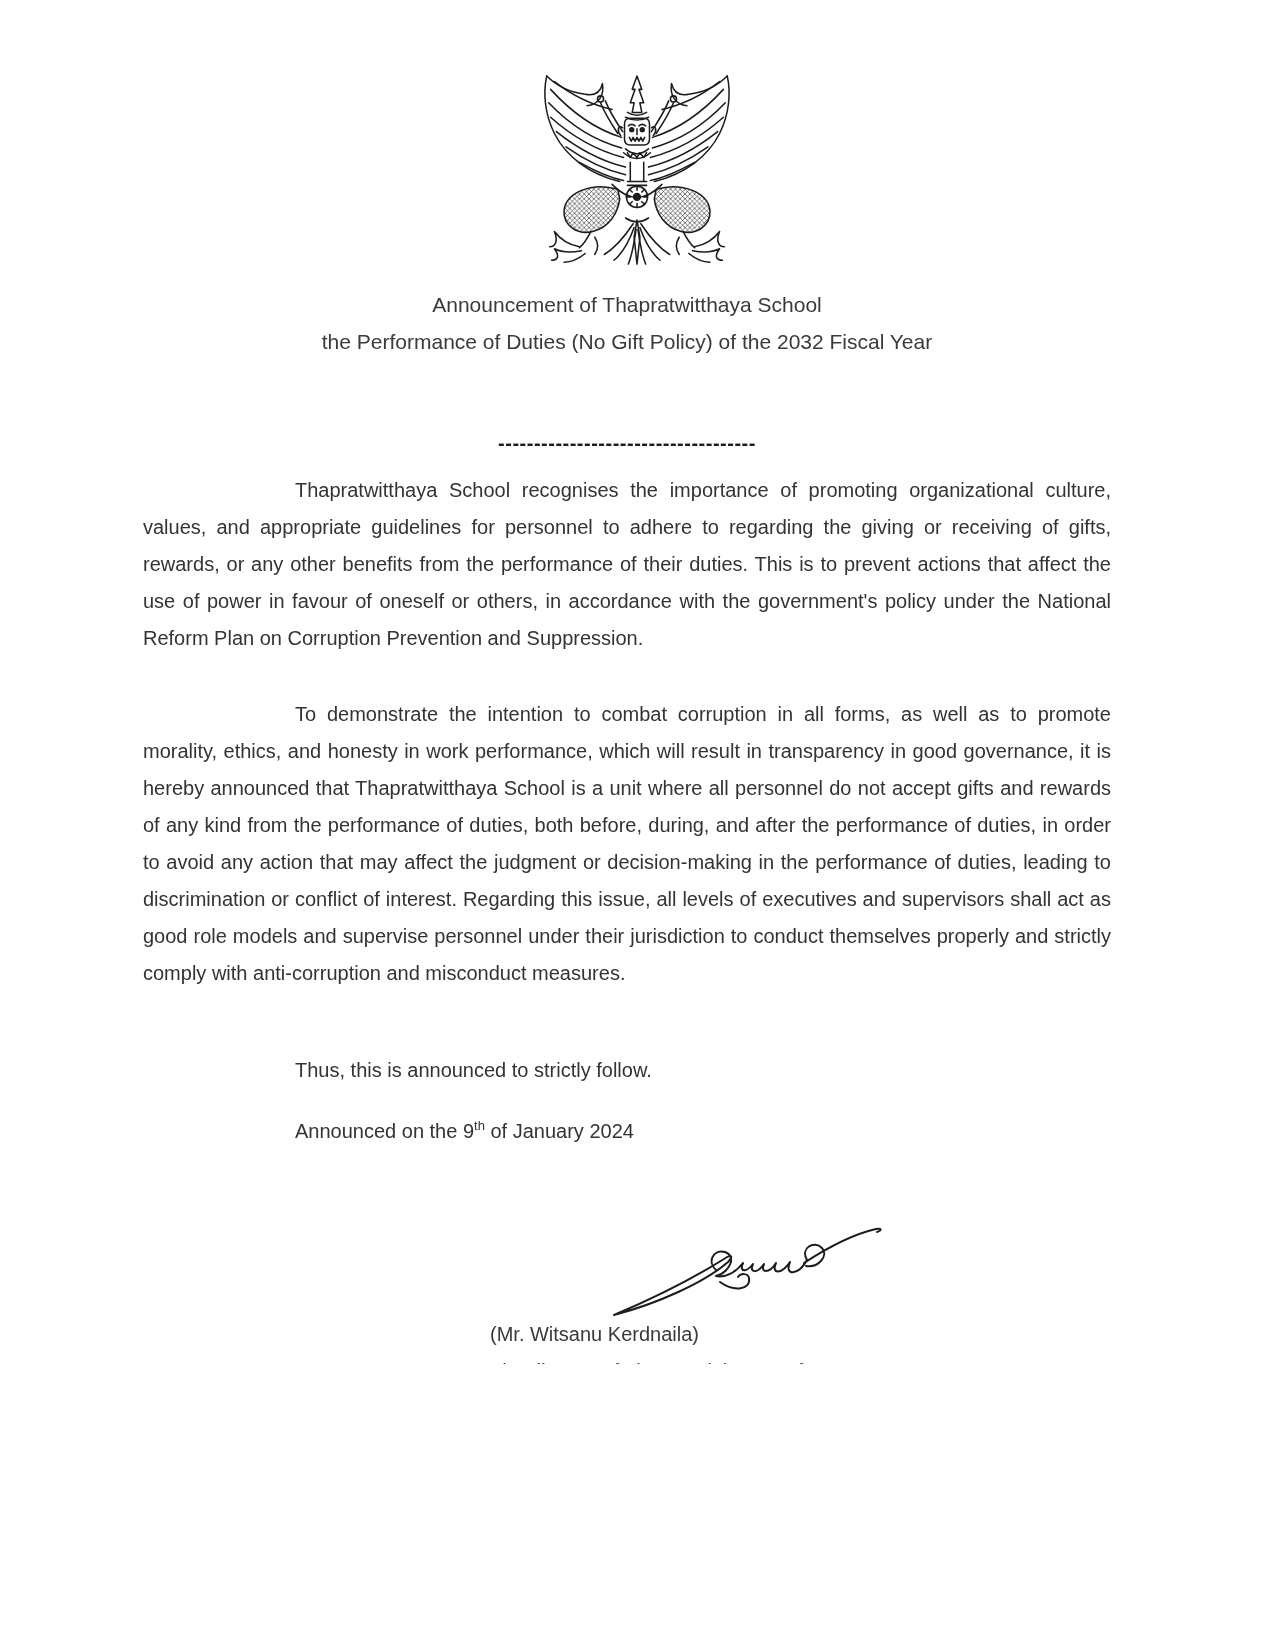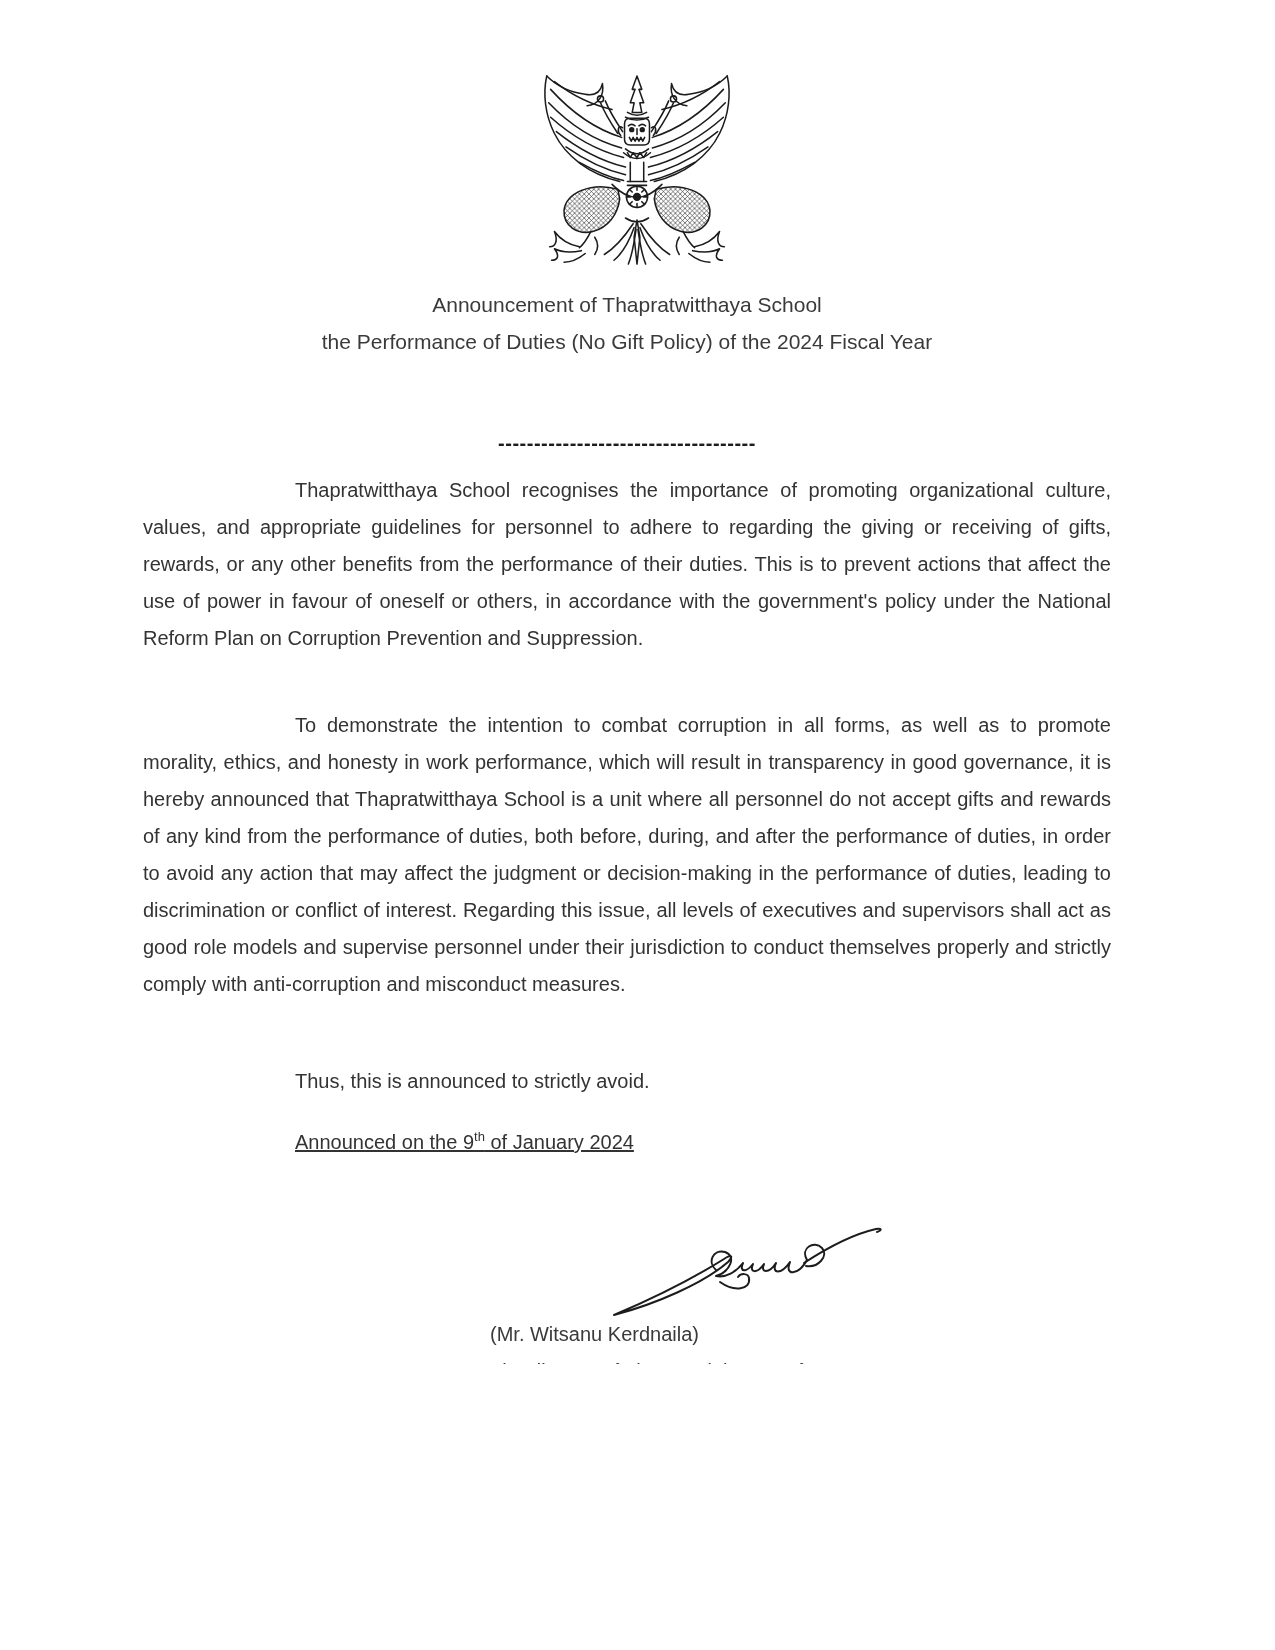--- a/index.html
+++ b/index.html
@@ -19,23 +19,23 @@
   }
   .separator{
     position:absolute;left:143px;top:432px;width:968px;
     text-align:center;font-size:20px;font-weight:700;letter-spacing:0.5px;color:#1c1c1c;
   }
   .body-block{
     position:absolute;left:143px;top:472px;width:968px;
     font-size:20px;line-height:37px;color:#333333;
   }
   .para{margin:0;text-align:justify;text-indent:152px;}
-  .para.second{margin-top:50px;}
+  .para.second{margin-top:39px;}
   .closing{margin:60px 0 0 0;text-indent:152px;}
-  .announce{margin:24px 0 0 0;text-indent:152px;text-decoration:underline;}
+  .announce{margin:24px 0 0 0;text-indent:152px;}
   .announce sup{font-size:13px;line-height:0;vertical-align:super;}
   .signature{position:absolute;left:604px;top:1216px;width:286px;height:104px;}
   .signature svg{width:100%;height:100%;}
   .sig-block{
     position:absolute;left:490px;top:1316px;width:560px;
     text-align:left;font-size:20px;line-height:37px;color:#3a3a3a;
   }
 </style>
 </head>
 <body>
@@ -112,29 +112,29 @@
       <path d="M97,160 C92,174 86,186 76,194"></path>
       <path d="M99,162 C97,176 95,188 91,198"></path>
       <path d="M104,156 C112,168 121,180 134,188"></path>
       <path d="M103,160 C108,174 114,186 124,194"></path>
       <path d="M101,162 C103,176 105,188 109,198"></path>
     </svg>
   </div>
 
   <div class="title-block">
     <div>Announcement of Thapratwitthaya School</div>
-    <div>the Performance of Duties (No Gift Policy) of the 2024 Fiscal Year</div>
+    <div>the Performance of Duties (No Gift Policy) of the 2032 Fiscal Year</div>
   </div>
 
   <div class="separator">------------------------------------</div>
 
   <div class="body-block">
     <p class="para">Thapratwitthaya School recognises the importance of promoting organizational culture, values, and appropriate guidelines for personnel to adhere to regarding the giving or receiving of gifts, rewards, or any other benefits from the performance of their duties. This is to prevent actions that affect the use of power in favour of oneself or others, in accordance with the government's policy under the National Reform Plan on Corruption Prevention and Suppression.</p>
     <p class="para second">To demonstrate the intention to combat corruption in all forms, as well as to promote morality, ethics, and honesty in work performance, which will result in transparency in good governance, it is hereby announced that Thapratwitthaya School is a unit where all personnel do not accept gifts and rewards of any kind from the performance of duties, both before, during, and after the performance of duties, in order to avoid any action that may affect the judgment or decision-making in the performance of duties, leading to discrimination or conflict of interest. Regarding this issue, all levels of executives and supervisors shall act as good role models and supervise personnel under their jurisdiction to conduct themselves properly and strictly comply with anti-corruption and misconduct measures.</p>
-    <p class="closing">Thus, this is announced to strictly avoid.</p>
+    <p class="closing">Thus, this is announced to strictly follow.</p>
     <p class="announce"><span>Announced on the 9</span><sup>th</sup><span> of January 2024</span></p>
   </div>
 
   <div class="signature">
     <svg viewBox="0 0 286 104" xmlns="http://www.w3.org/2000/svg" fill="none" stroke="#1c1c1c" stroke-width="2" stroke-linecap="round" stroke-linejoin="round">
 
       <path d="M10,99 C55,80 96,58 120,43 C127,38 130,40 124,46 C100,67 52,88 10,99 Z"></path>
 
       <path d="M112,54 C103,46 109,33 121,36 C133,40 126,56 112,60 C122,62 132,56 139,47 C135,56 142,57 149,48 C145,57 153,58 160,48 C156,57 165,58 172,47 C167,58 177,59 186,46 C180,60 194,60 203,44 C196,32 210,24 218,32 C225,40 214,52 202,50"></path>
 

